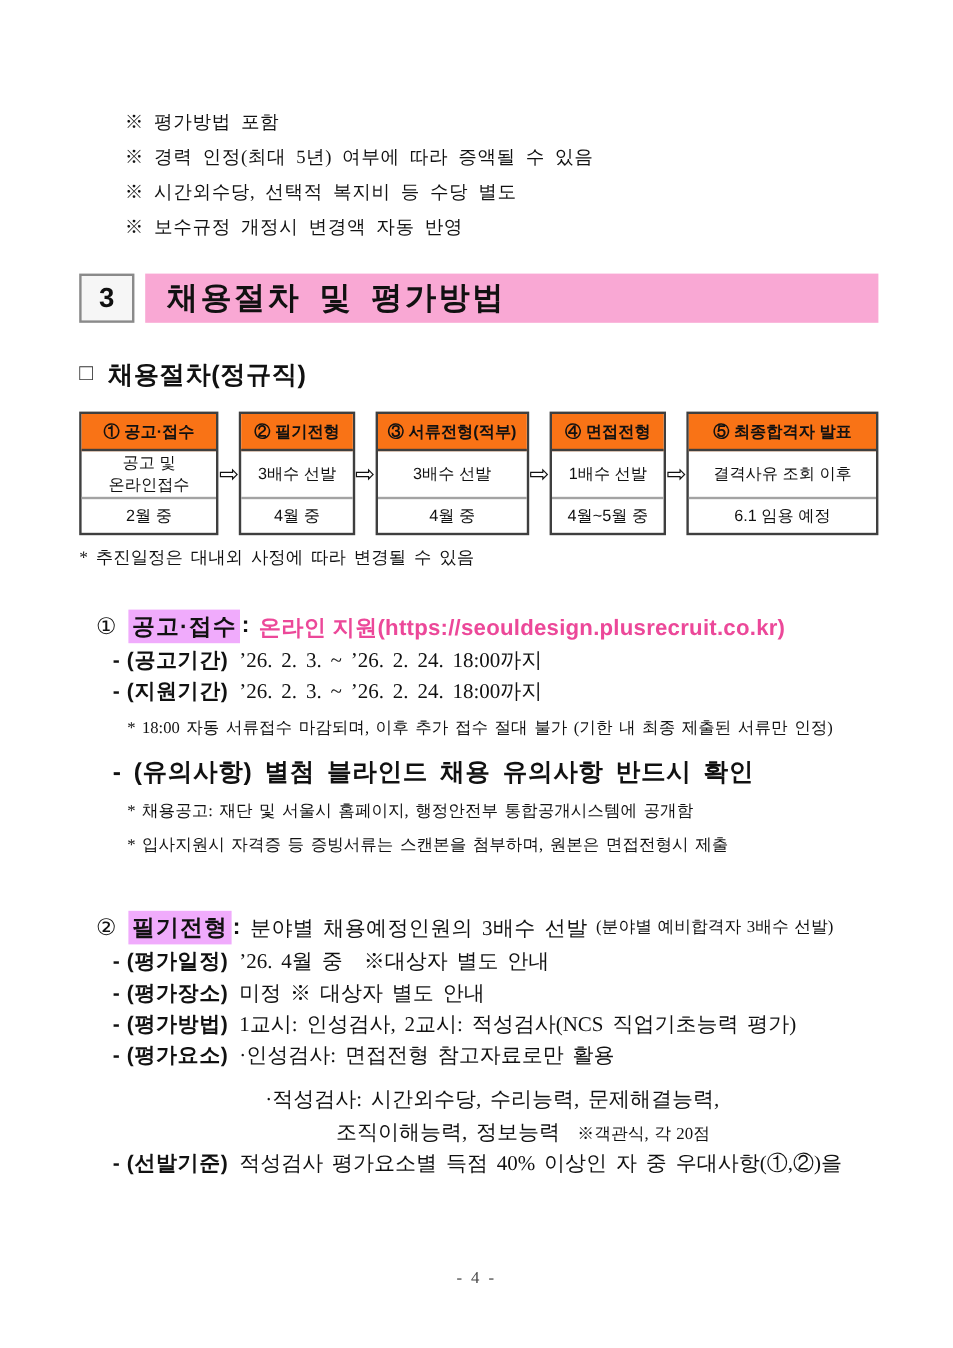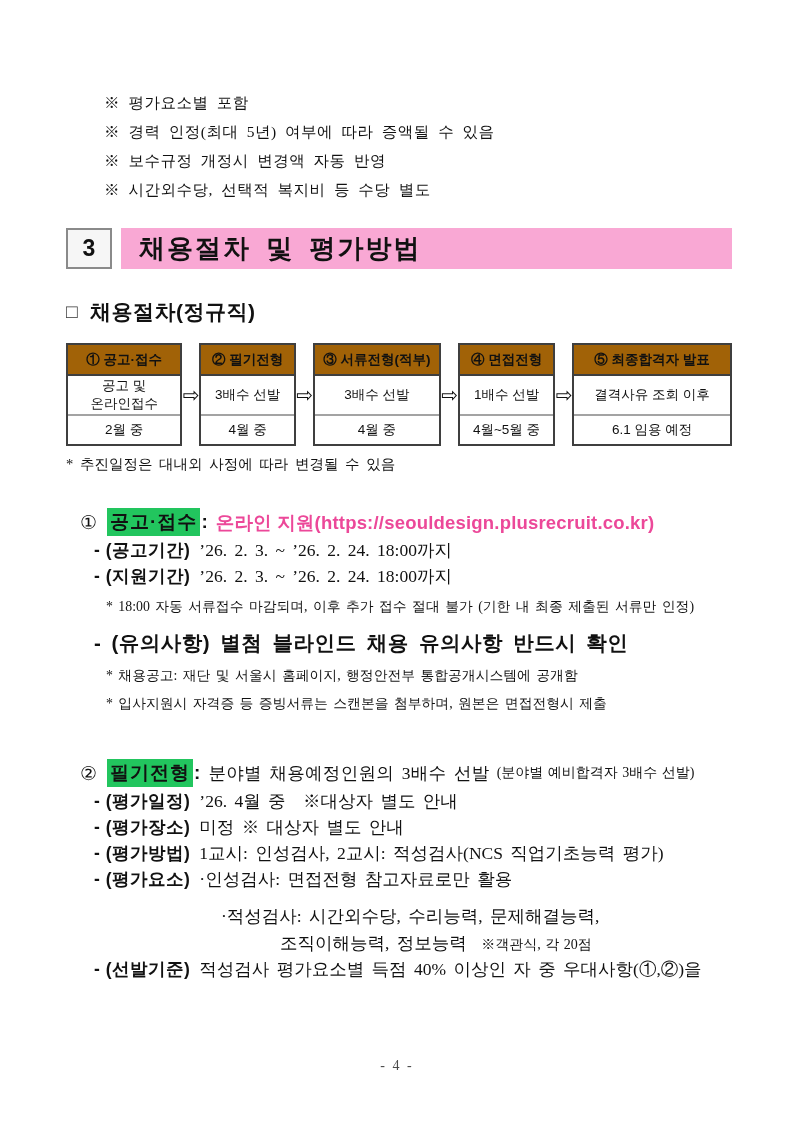--- a/index.html
+++ b/index.html
@@ -41,21 +41,21 @@
   }
   .subsection .sq { font-weight:normal; margin-right:12px; font-size:19px; color:#333; }
 
   
   .flow { display:flex; margin-top:17px; height:103px; }
   .step {
     border:2px solid #3f3f3f; display:flex; flex-direction:column; background:#fff;
   }
   .s1{width:118px;} .s2{width:98px;} .s3{width:130px;} .s4{width:99px;} .s5{width:162px;}
   .step-header {
-    background:#a16207; border-bottom:2px solid #3f3f3f;
+    background:#f97316; border-bottom:2px solid #3f3f3f;
     font-family:"Liberation Sans", sans-serif; font-weight:bold; font-size:13.5px;
     height:31px; display:flex; align-items:center; justify-content:center; white-space:nowrap;
   }
   .step-body {
     flex:1; display:flex; align-items:center; justify-content:center; text-align:center;
     font-family:"Liberation Sans", sans-serif; font-size:13.5px; white-space:pre-line; line-height:18px;
   }
   .step-period {
     border-top:2px solid #a3a3a3; height:30px;
     display:flex; align-items:center; justify-content:center;
@@ -68,21 +68,21 @@
   .flow-note { margin-top:9px; font-size:14.5px; word-spacing:3px; }
 
   
   .item { padding-left:14px; }
   .item-announce { margin-top:34px; }
   .item-written  { margin-top:46px; }
   .item-title-line { font-size:19px; display:flex; align-items:center; }
   .circ-num { font-size:19px; margin-right:10px; }
   .hl-title {
     font-family:"Liberation Sans", sans-serif; font-weight:bold; font-size:19px;
-    background:#22c55e; padding:1px 3px; letter-spacing:1px;
+    background:#f0abfc; padding:1px 3px; letter-spacing:1px;
   }
   .colon { font-family:"Liberation Sans", sans-serif; font-weight:bold; margin:0 8px 0 1px; }
   .link {
     font-family:"Liberation Sans", sans-serif; font-weight:bold; font-size:18.5px;
     color:#ec4899; text-decoration:none; letter-spacing:.2px;
   }
   .desc { font-size:17.5px; letter-spacing:.3px; word-spacing:3px; }
   .desc-small { font-size:14px; word-spacing:1px; }
 
   .row { margin-top:2px; padding-left:14px; font-size:17.5px; word-spacing:3px; }
@@ -105,24 +105,24 @@
     text-align:center; font-size:14px; color:#4a4a4a; letter-spacing:2px;
   }
 </style>
 </head>
 <body>
 
 <div class="page">
   <div class="content">
 
     <ul class="top-notes">
-      <li>※ 평가요소별 포함</li>
+      <li>※ 평가방법 포함</li>
       <li>※ 경력 인정(최대 5년) 여부에 따라 증액될 수 있음</li>
+      <li>※ 시간외수당, 선택적 복지비 등 수당 별도</li>
       <li>※ 보수규정 개정시 변경액 자동 반영</li>
-      <li>※ 시간외수당, 선택적 복지비 등 수당 별도</li>
     </ul>
 
     <div class="section-header">
       <div class="sec-num">3</div>
       <div class="sec-bar">채용절차 및 평가방법</div>
     </div>
 
     <div class="subsection">
       <span class="sq">□</span>
       <span>채용절차(정규직)</span>

